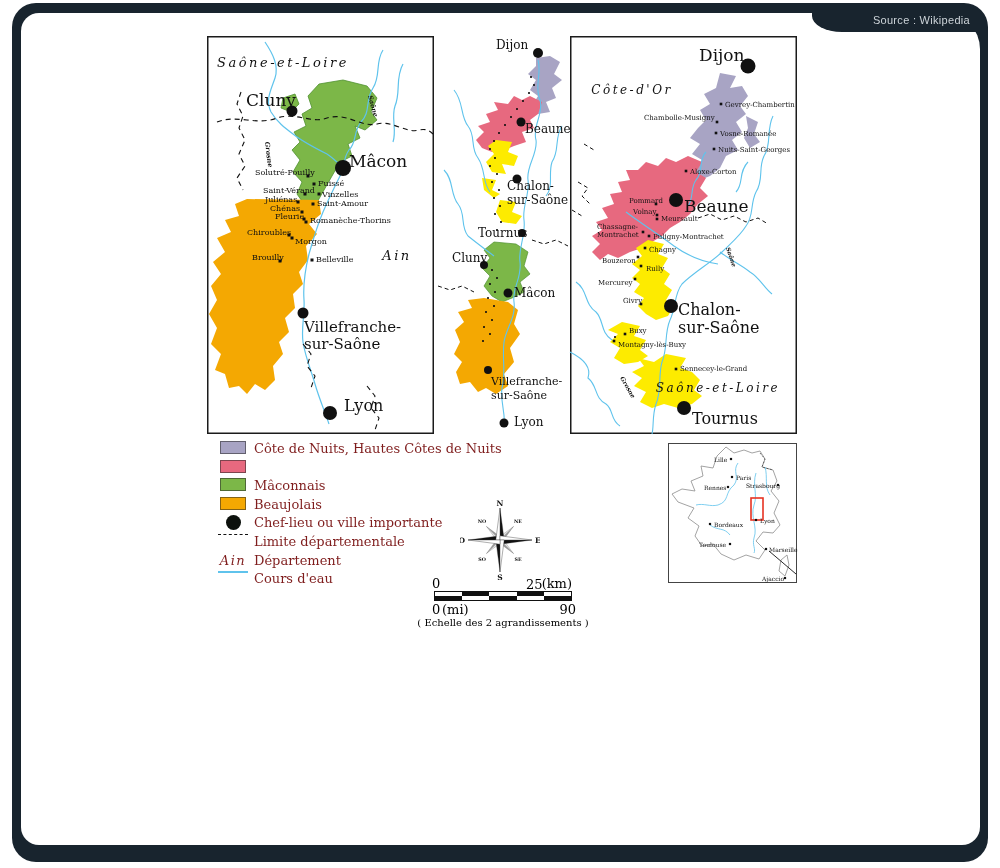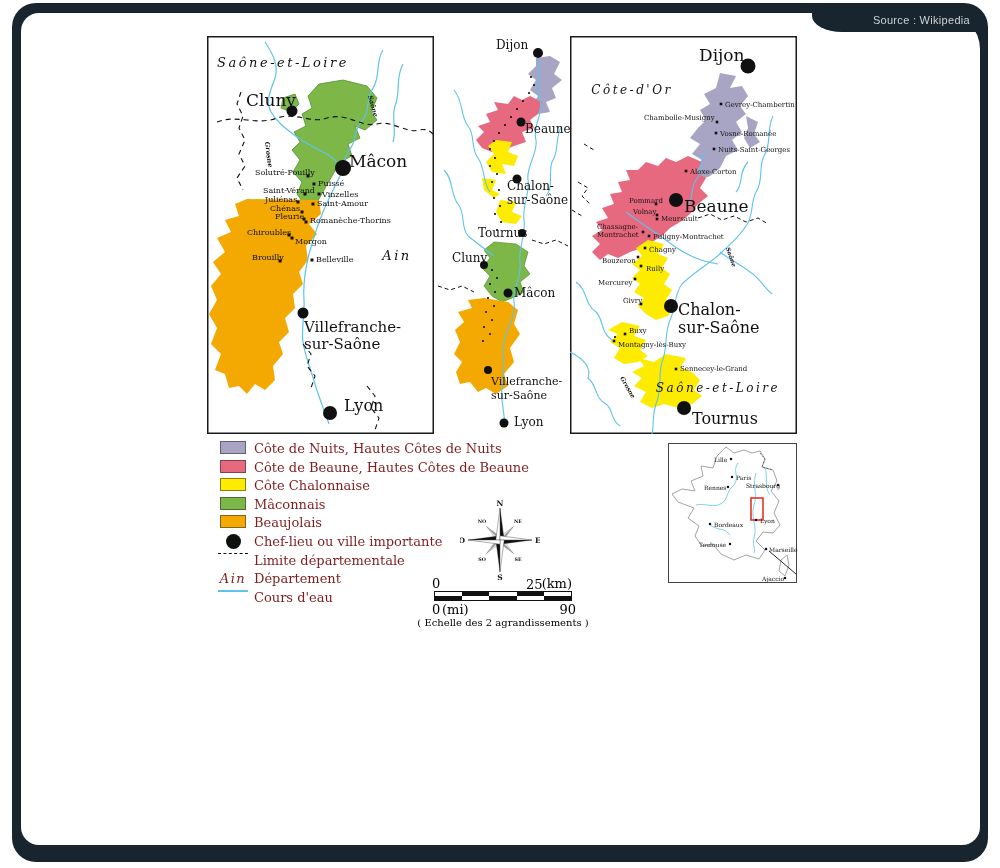--- a/index.html
+++ b/index.html
@@ -270,27 +270,20 @@
     <div class="lrow">
       <span class="sym">
           <span class="swatch" style="background: rgb(168, 164, 196);"></span>
         </span>
       <span class="ltext">Côte de Nuits, Hautes Côtes de Nuits</span>
     </div>
     <div class="lrow">
       <span class="sym">
           <span class="swatch" style="background: rgb(231, 105, 127);"></span>
         </span>
-      <span class="ltext">Côte de Beaune, Hautes Côtes de Beaune</span>
-    </div>
-    <div class="lrow">
-      <span class="sym">
-          <span class="swatch" style="background: rgb(253, 235, 0);"></span>
-        </span>
-      <span class="ltext">Côte Chalonnaise</span>
     </div>
     <div class="lrow">
       <span class="sym">
           <span class="swatch" style="background: rgb(124, 183, 72);"></span>
         </span>
       <span class="ltext">Mâconnais</span>
     </div>
     <div class="lrow">
       <span class="sym">
           <span class="swatch" style="background: rgb(244, 168, 2);"></span>

